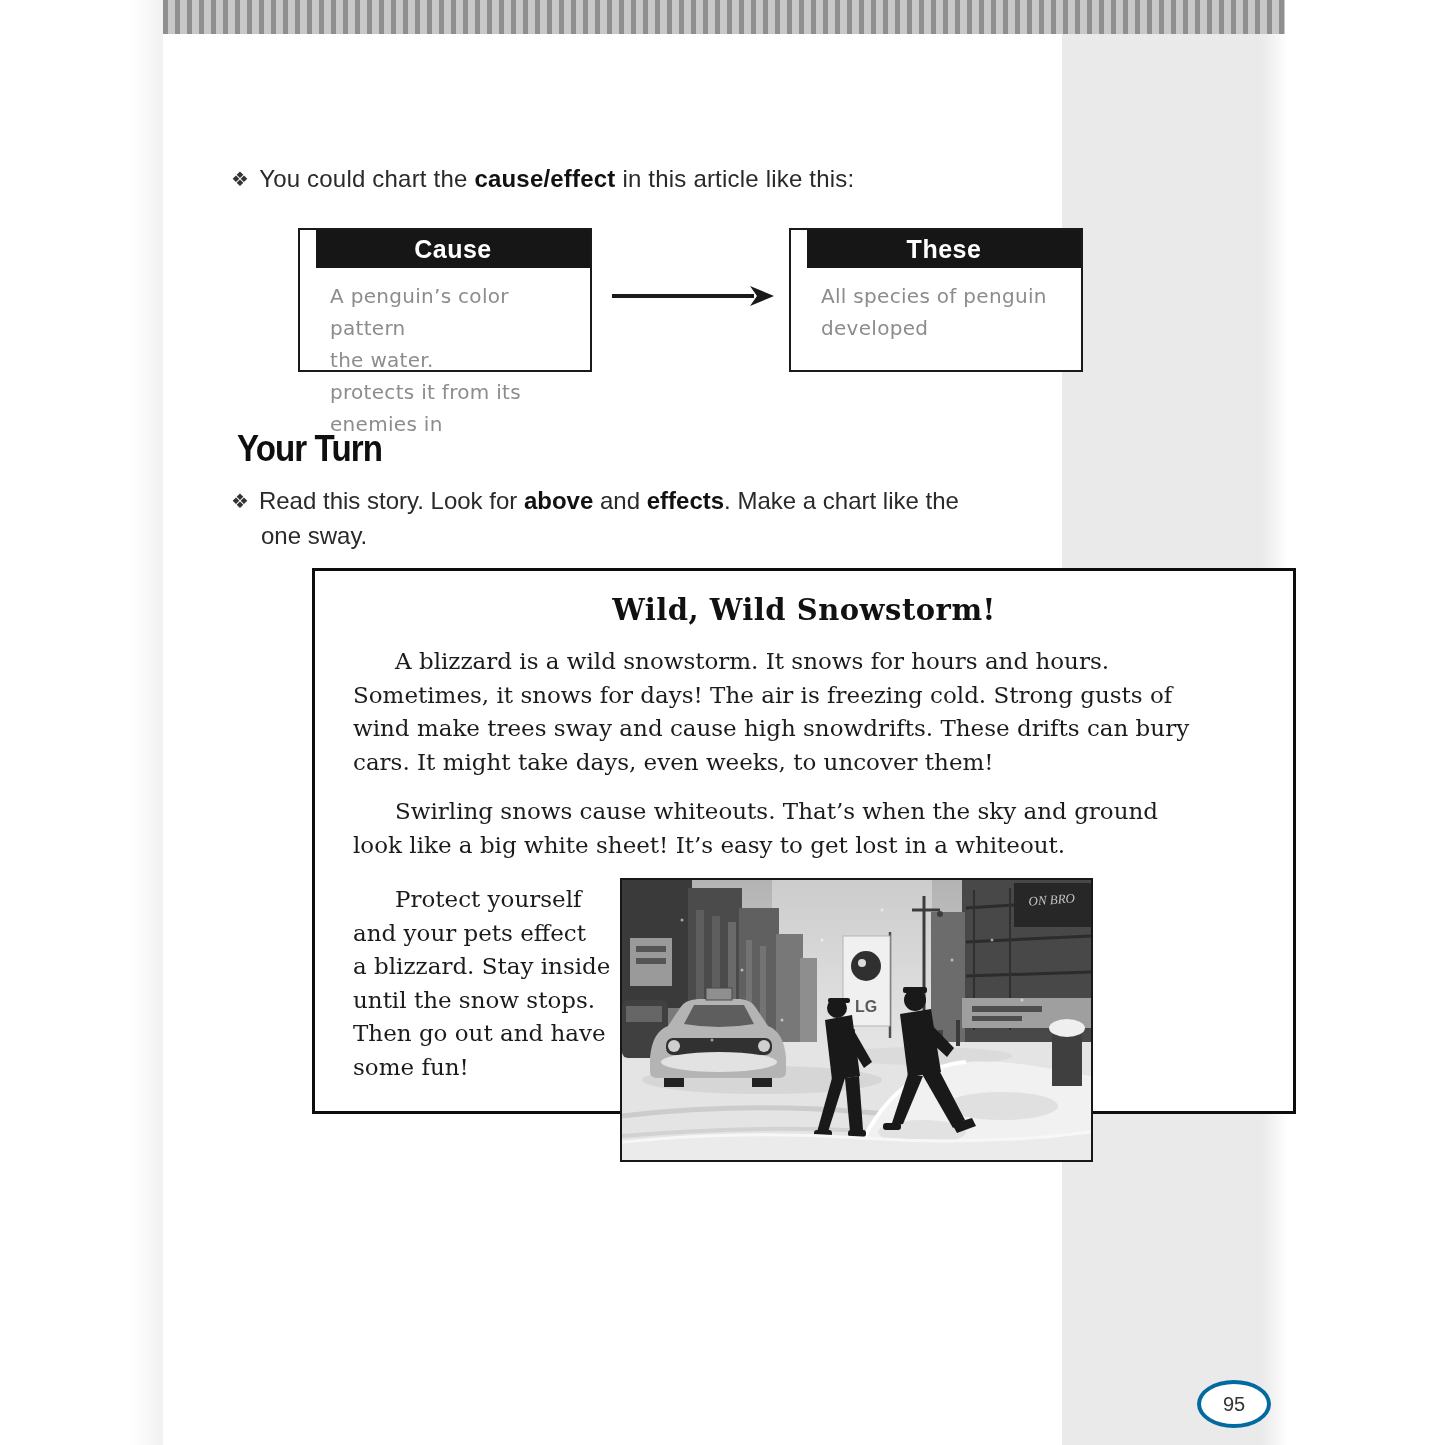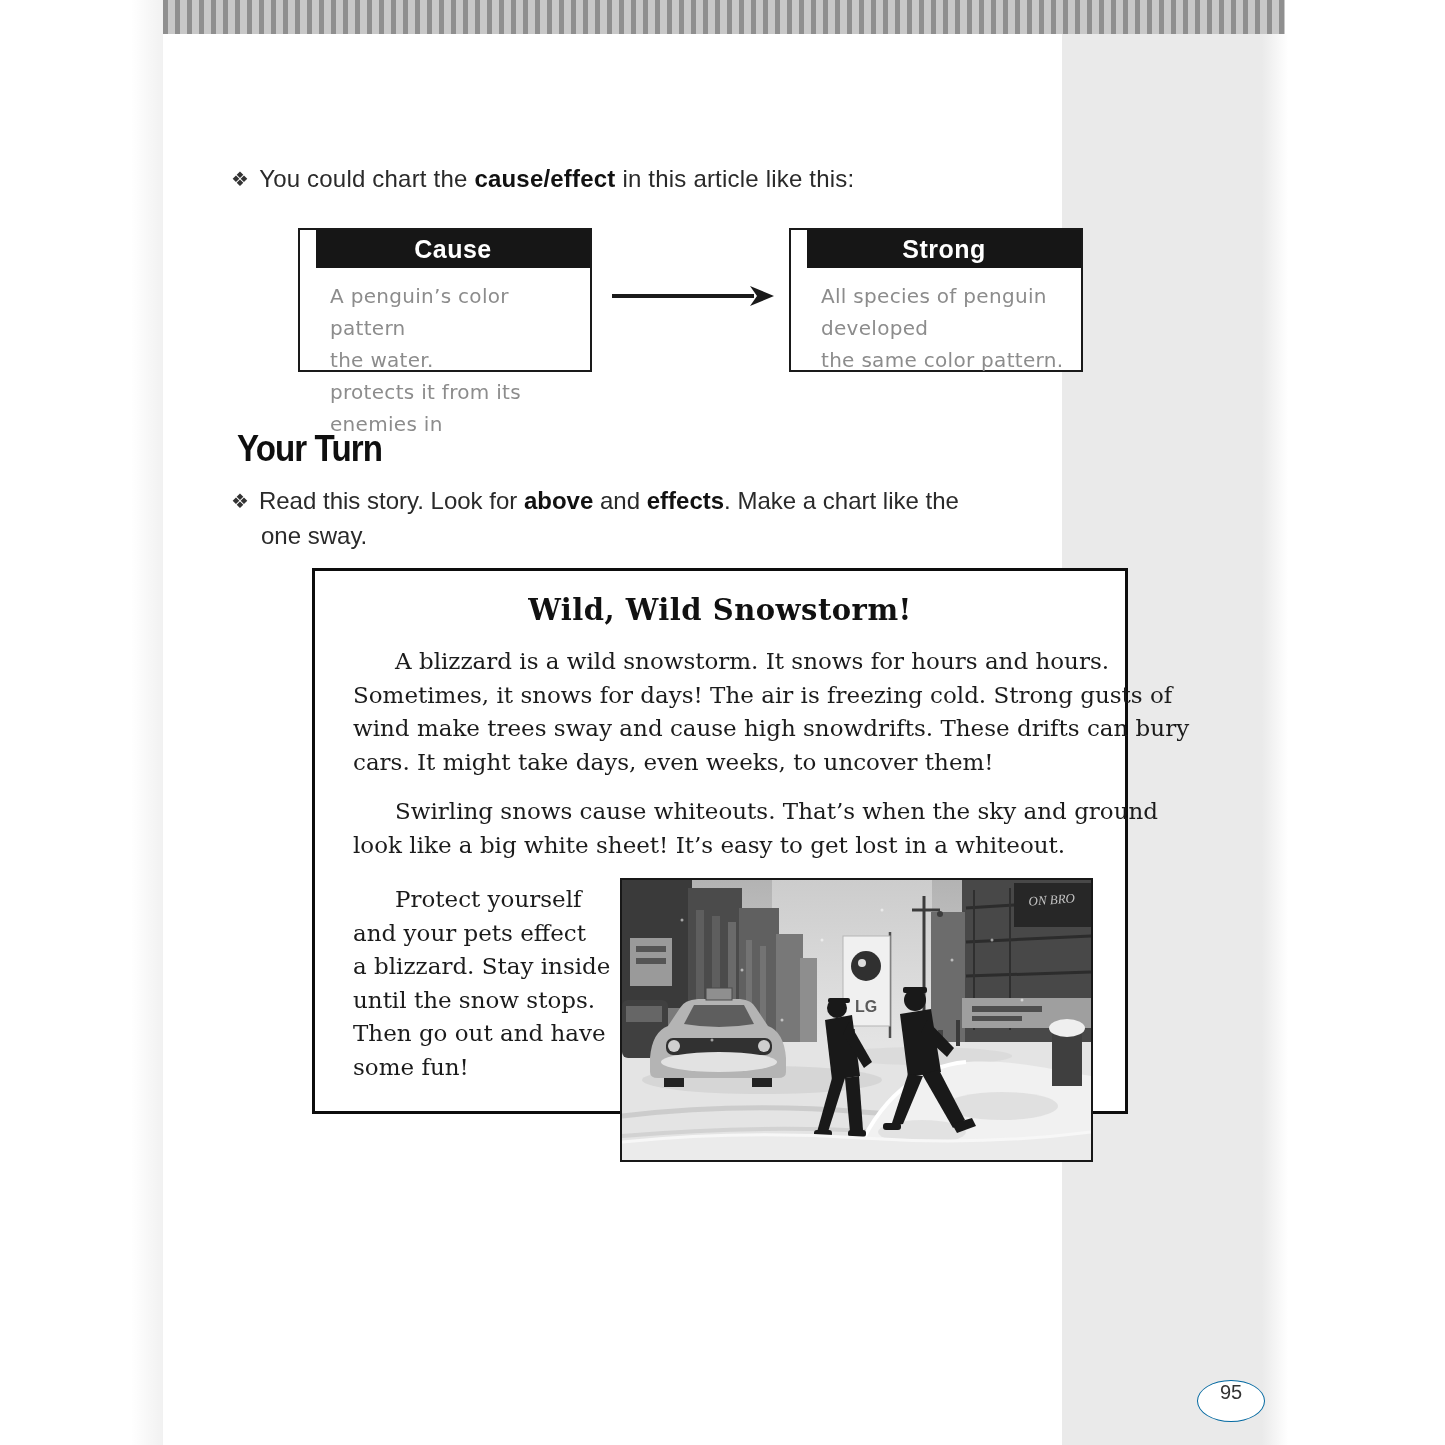--- a/index.html
+++ b/index.html
@@ -32,39 +32,39 @@
   .arrow-svg{position:absolute;left:606px;top:280px;z-index:1;}
 
   
   .your-turn{position:absolute;left:237px;top:428px;font-size:36px;font-weight:800;color:#0f0f0f;
              letter-spacing:-1px;transform:scaleX(.92);transform-origin:left;z-index:1;}
   .turn{position:absolute;left:231px;top:484px;font-size:24px;color:#2a2a2a;z-index:1;}
   .turn-row{display:flex;gap:10px;align-items:baseline;line-height:33px;}
   .turn-line2{padding-left:30px;line-height:33px;}
 
   
-  .story{position:absolute;left:312px;top:568px;width:816px;height:546px;background:#ffffff;
+  .story{position:absolute;left:312px;top:568px;width:984px;height:546px;background:#ffffff;
          border:3px solid #0d0d0d;box-sizing:border-box;z-index:1;
          font-family:"DejaVu Serif","Liberation Serif",serif;color:#1b1b1b;}
   .story-title{margin-top:22px;text-align:center;font-size:29px;font-weight:700;letter-spacing:.5px;color:#111;}
   .para{position:absolute;left:38px;font-size:23px;line-height:33.5px;}
   .para .ln{white-space:nowrap;}
   .para .indent{padding-left:42px;}
   .para1{top:74px;width:742px;}
   .para2{top:224px;width:742px;}
   .para3{top:312px;width:250px;}
 
   
   .photo{position:absolute;left:620px;top:878px;width:473px;height:284px;border:2px solid #181818;
          box-sizing:border-box;background:#cfcfcf;z-index:2;}
   .photo svg{display:block;}
 
   
   .page-oval{position:absolute;left:1197px;top:1380px;width:66px;height:40px;background:#ffffff;
-             border:1px solid #0369a1;border-radius:50%;display:flex;justify-content:center;
+             border:4px solid #0369a1;border-radius:50%;display:flex;align-items:center;justify-content:center;
              font-size:20px;color:#333;z-index:2;}
 </style>
 </head>
 <body>
 
 <div class="canvas">
 
   <div class="stripes"></div>
   <div class="graycol"></div>
   <div class="left-shadow"></div>
@@ -85,25 +85,24 @@
     </div>
   </div>
 
   <svg class="arrow-svg" width="172" height="32" viewBox="0 0 172 32">
     <line x1="6" y1="16" x2="148" y2="16" stroke="#1a1a1a" stroke-width="4"></line>
     <polygon points="144,6 168,16 144,26 151,16" fill="#1a1a1a"></polygon>
   </svg>
 
   <div class="ce-box effect">
     <div class="ce-head">
-      <span>Strong</span>
+      <span>These</span>
     </div>
     <div class="ce-body">
       <div class="ln">All species of penguin developed</div>
-      <div class="ln">the same color pattern.</div>
     </div>
   </div>
 
   <div class="your-turn">Your Turn</div>
 
   <div class="turn">
     <div class="turn-row">
       <span class="diamond">❖</span>
       <span class="turn-line"><span>Read this story. Look for </span><b>above</b><span> and </span><b>effects</b><span>. Make a chart like the</span></span>
     </div>

